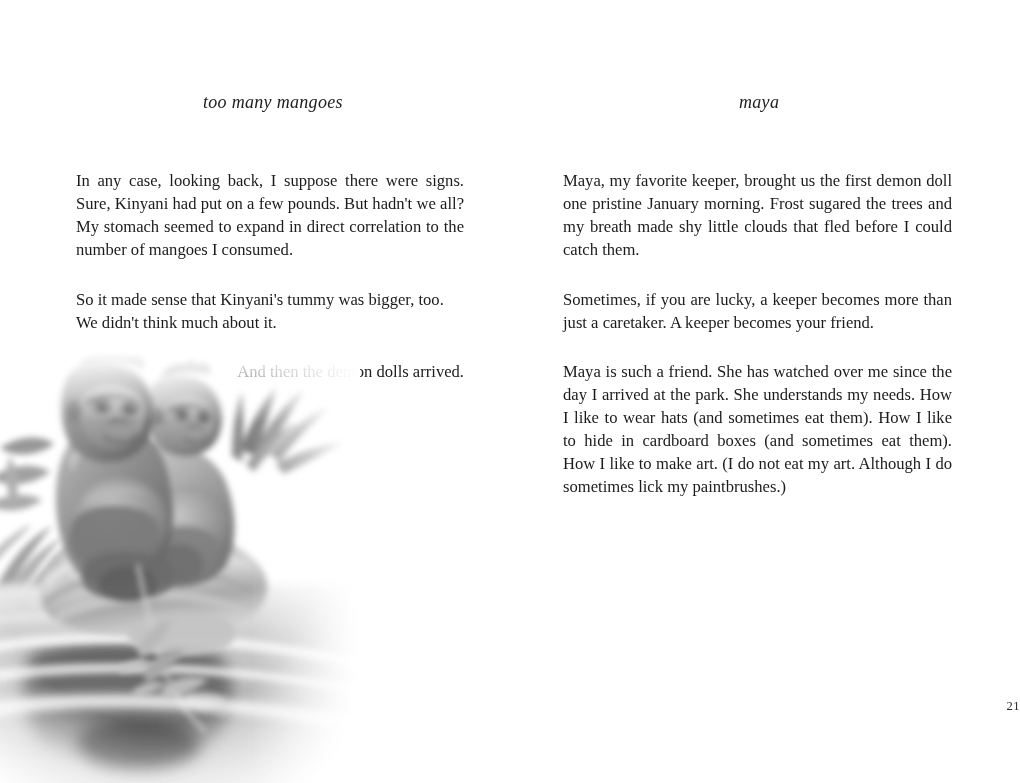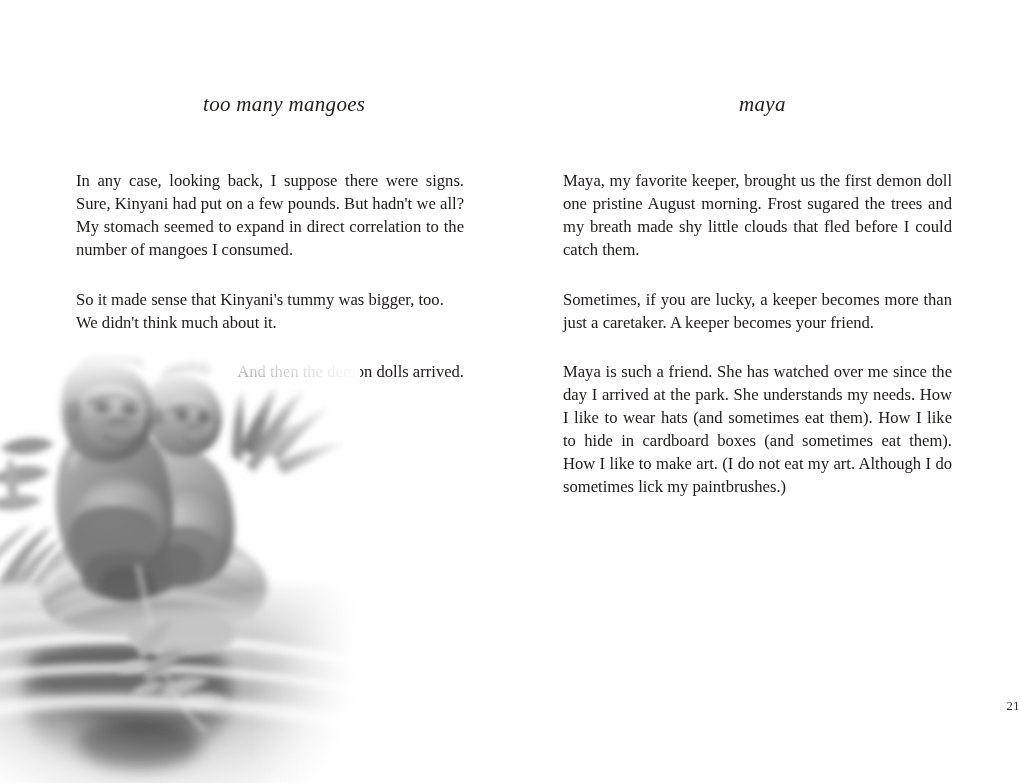--- a/index.html
+++ b/index.html
@@ -20,21 +20,21 @@
   .spread {
     position: absolute;
     inset: 0;
     background: #ffffff;
   }
 
   
   .running-head {
     position: absolute;
     font-style: italic;
-    font-size: 21px;
+    font-size: 18px;
     letter-spacing: 0.3px;
     color: #23211f;
     white-space: nowrap;
   }
   .running-head-left  { left: 203px; top: 92px; }
   .running-head-right { left: 739px; top: 92px; }
 
   
   .page {
     position: absolute;
@@ -345,21 +345,21 @@
         <rect x="262" y="0" width="110" height="431" fill="url(#rightFade)"></rect>
       </svg>
     </div>
   </div>
 
   <div class="page page-right">
 
     <div class="running-head running-head-right" style="left: 229px;">maya</div>
 
     <div class="textcol textcol-right" style="left: 53px;">
-      <p class="para">Maya, my favorite keeper, brought us the first demon doll one pristine August morning. Frost sugared the trees and my breath made shy little clouds that fled before I could catch them.</p>
+      <p class="para">Maya, my favorite keeper, brought us the first demon doll one pristine January morning. Frost sugared the trees and my breath made shy little clouds that fled before I could catch them.</p>
       <p class="para">Sometimes, if you are lucky, a keeper becomes more than just a caretaker. A keeper becomes your friend.</p>
       <p class="para">Maya is such a friend. She has watched over me since the day I arrived at the park. She understands my needs. How I like to wear hats (and sometimes eat them). How I like to hide in cardboard boxes (and sometimes eat them). How I like to make art. (I do not eat my art. Although I do sometimes lick my paintbrushes.)</p>
     </div>
 
     <div class="page-number">21</div>
   </div>
 
 </div>
 
 </body></html>

